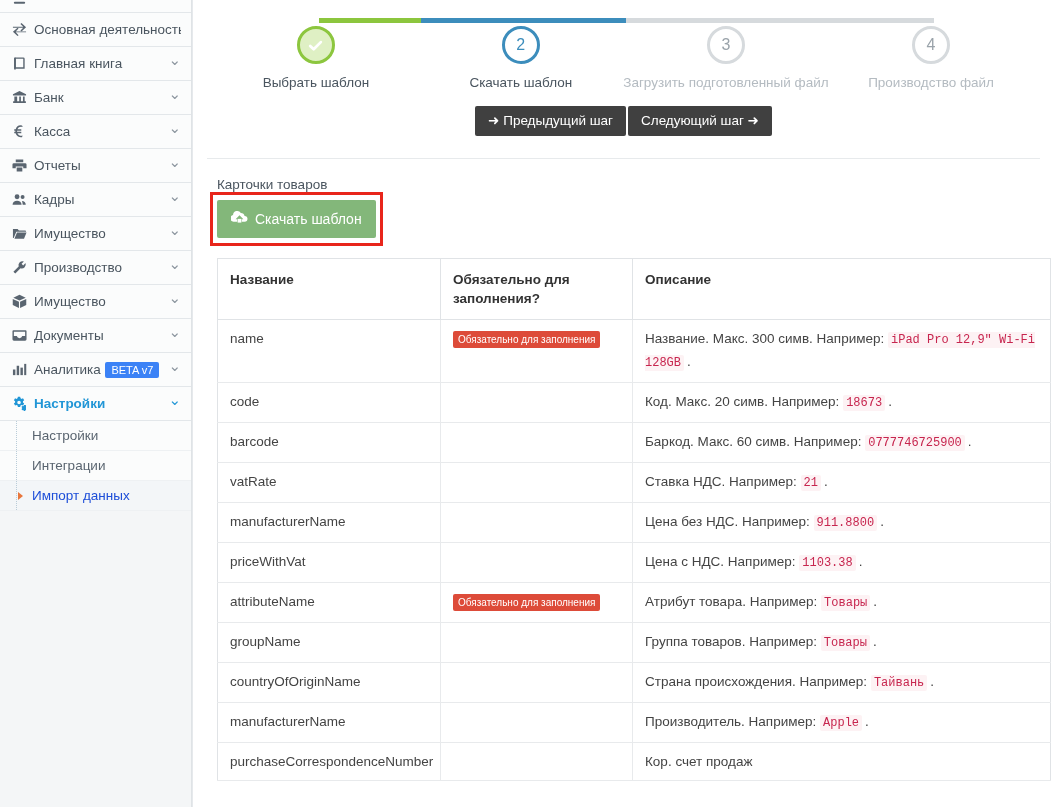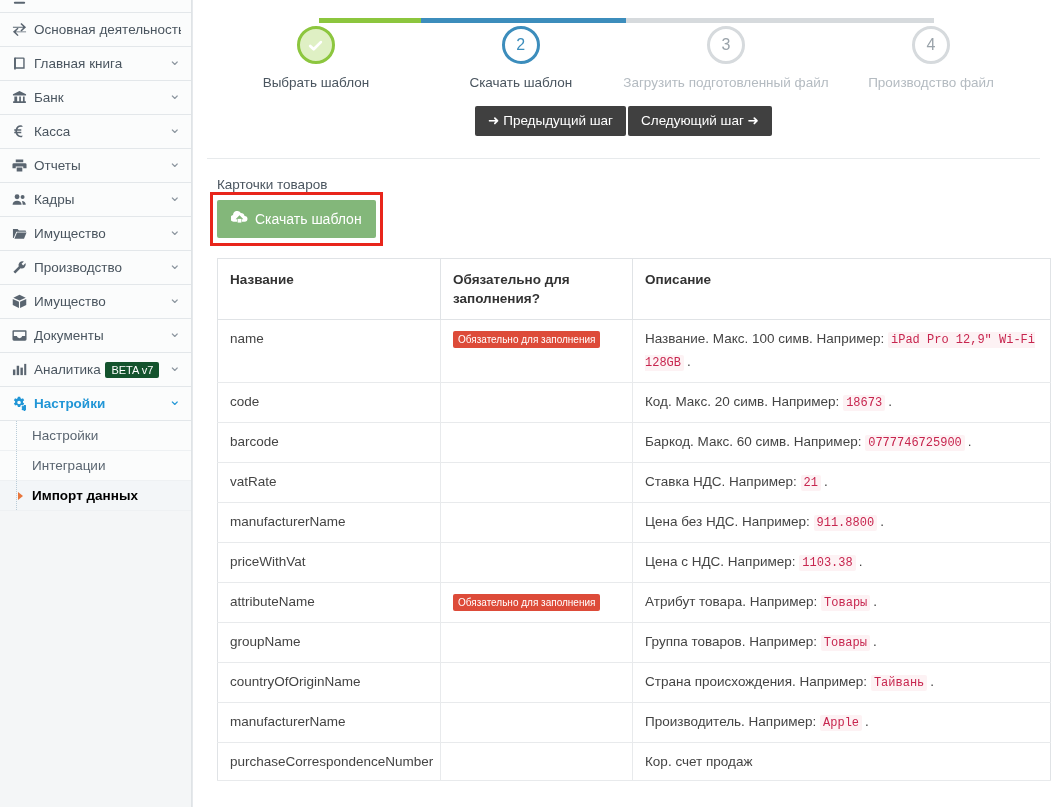--- a/index.html
+++ b/index.html
@@ -48,21 +48,21 @@
     overflow: hidden;
   }
   .nav-item .chev {
     color: #8a949d; font-size: 11px; margin-left: 4px;
     line-height: 1;
   }
   .nav-item.active .lbl { color: #2196d6; font-weight: bold; }
   .nav-item.active .ico { color: #2196d6; }
   .nav-item.active .chev { color: #2196d6; }
   .badge-beta {
-    background: #14532d;
+    background: #3b82f6;
     color: #fff;
     font-size: 11px;
     padding: 2px 6px;
     border-radius: 2px;
     margin-right: 5px;
     white-space: nowrap;
   }
 
   .subnav { background: #fbfcfc; }
   .subnav-item {
@@ -74,21 +74,21 @@
     font-size: 13.5px;
     cursor: pointer;
     position: relative;
   }
   .subnav-item .dotted {
     position: absolute; left: 16px; top: 0; bottom: 0;
     border-left: 1px dotted #b9ccd8;
   }
   .subnav-item .txt { margin-left: 14px; }
   .subnav-item.sel { background: #f3f6f8; }
-  .subnav-item.sel .txt { color: #000000; font-weight: bold; }
+  .subnav-item.sel .txt { color: #1d4ed8; }
   .subnav-item .caret {
     position: absolute; left: 18px; top: 50%; transform: translateY(-50%);
     width: 0; height: 0;
     border-left: 5px solid #e8763b;
     border-top: 4px solid transparent;
     border-bottom: 4px solid transparent;
   }
   .sidebar-filler { background:#f4f6f7; flex:1; }
 
   
@@ -486,21 +486,21 @@
           <tr>
             <th>Название</th>
             <th>Обязательно для заполнения?</th>
             <th>Описание</th>
           </tr>
         </thead>
         <tbody id="table-body">
             <tr>
               <td>name</td>
               <td><span class="req-badge">Обязательно для заполнения</span></td>
-              <td><span>Название. Макс. 100 симв. Например:</span> <code class="ex">iPad Pro 12,9" Wi-Fi 128GB</code><span style="margin-left: 3px;">.</span></td>
+              <td><span>Название. Макс. 300 симв. Например:</span> <code class="ex">iPad Pro 12,9" Wi-Fi 128GB</code><span style="margin-left: 3px;">.</span></td>
             </tr>
             <tr>
               <td>code</td>
               <td></td>
               <td><span>Код. Макс. 20 симв. Например:</span> <code class="ex">18673</code><span style="margin-left: 3px;">.</span></td>
             </tr>
             <tr>
               <td>barcode</td>
               <td></td>
               <td><span>Баркод. Макс. 60 симв. Например:</span> <code class="ex">0777746725900</code><span style="margin-left: 3px;">.</span></td>

